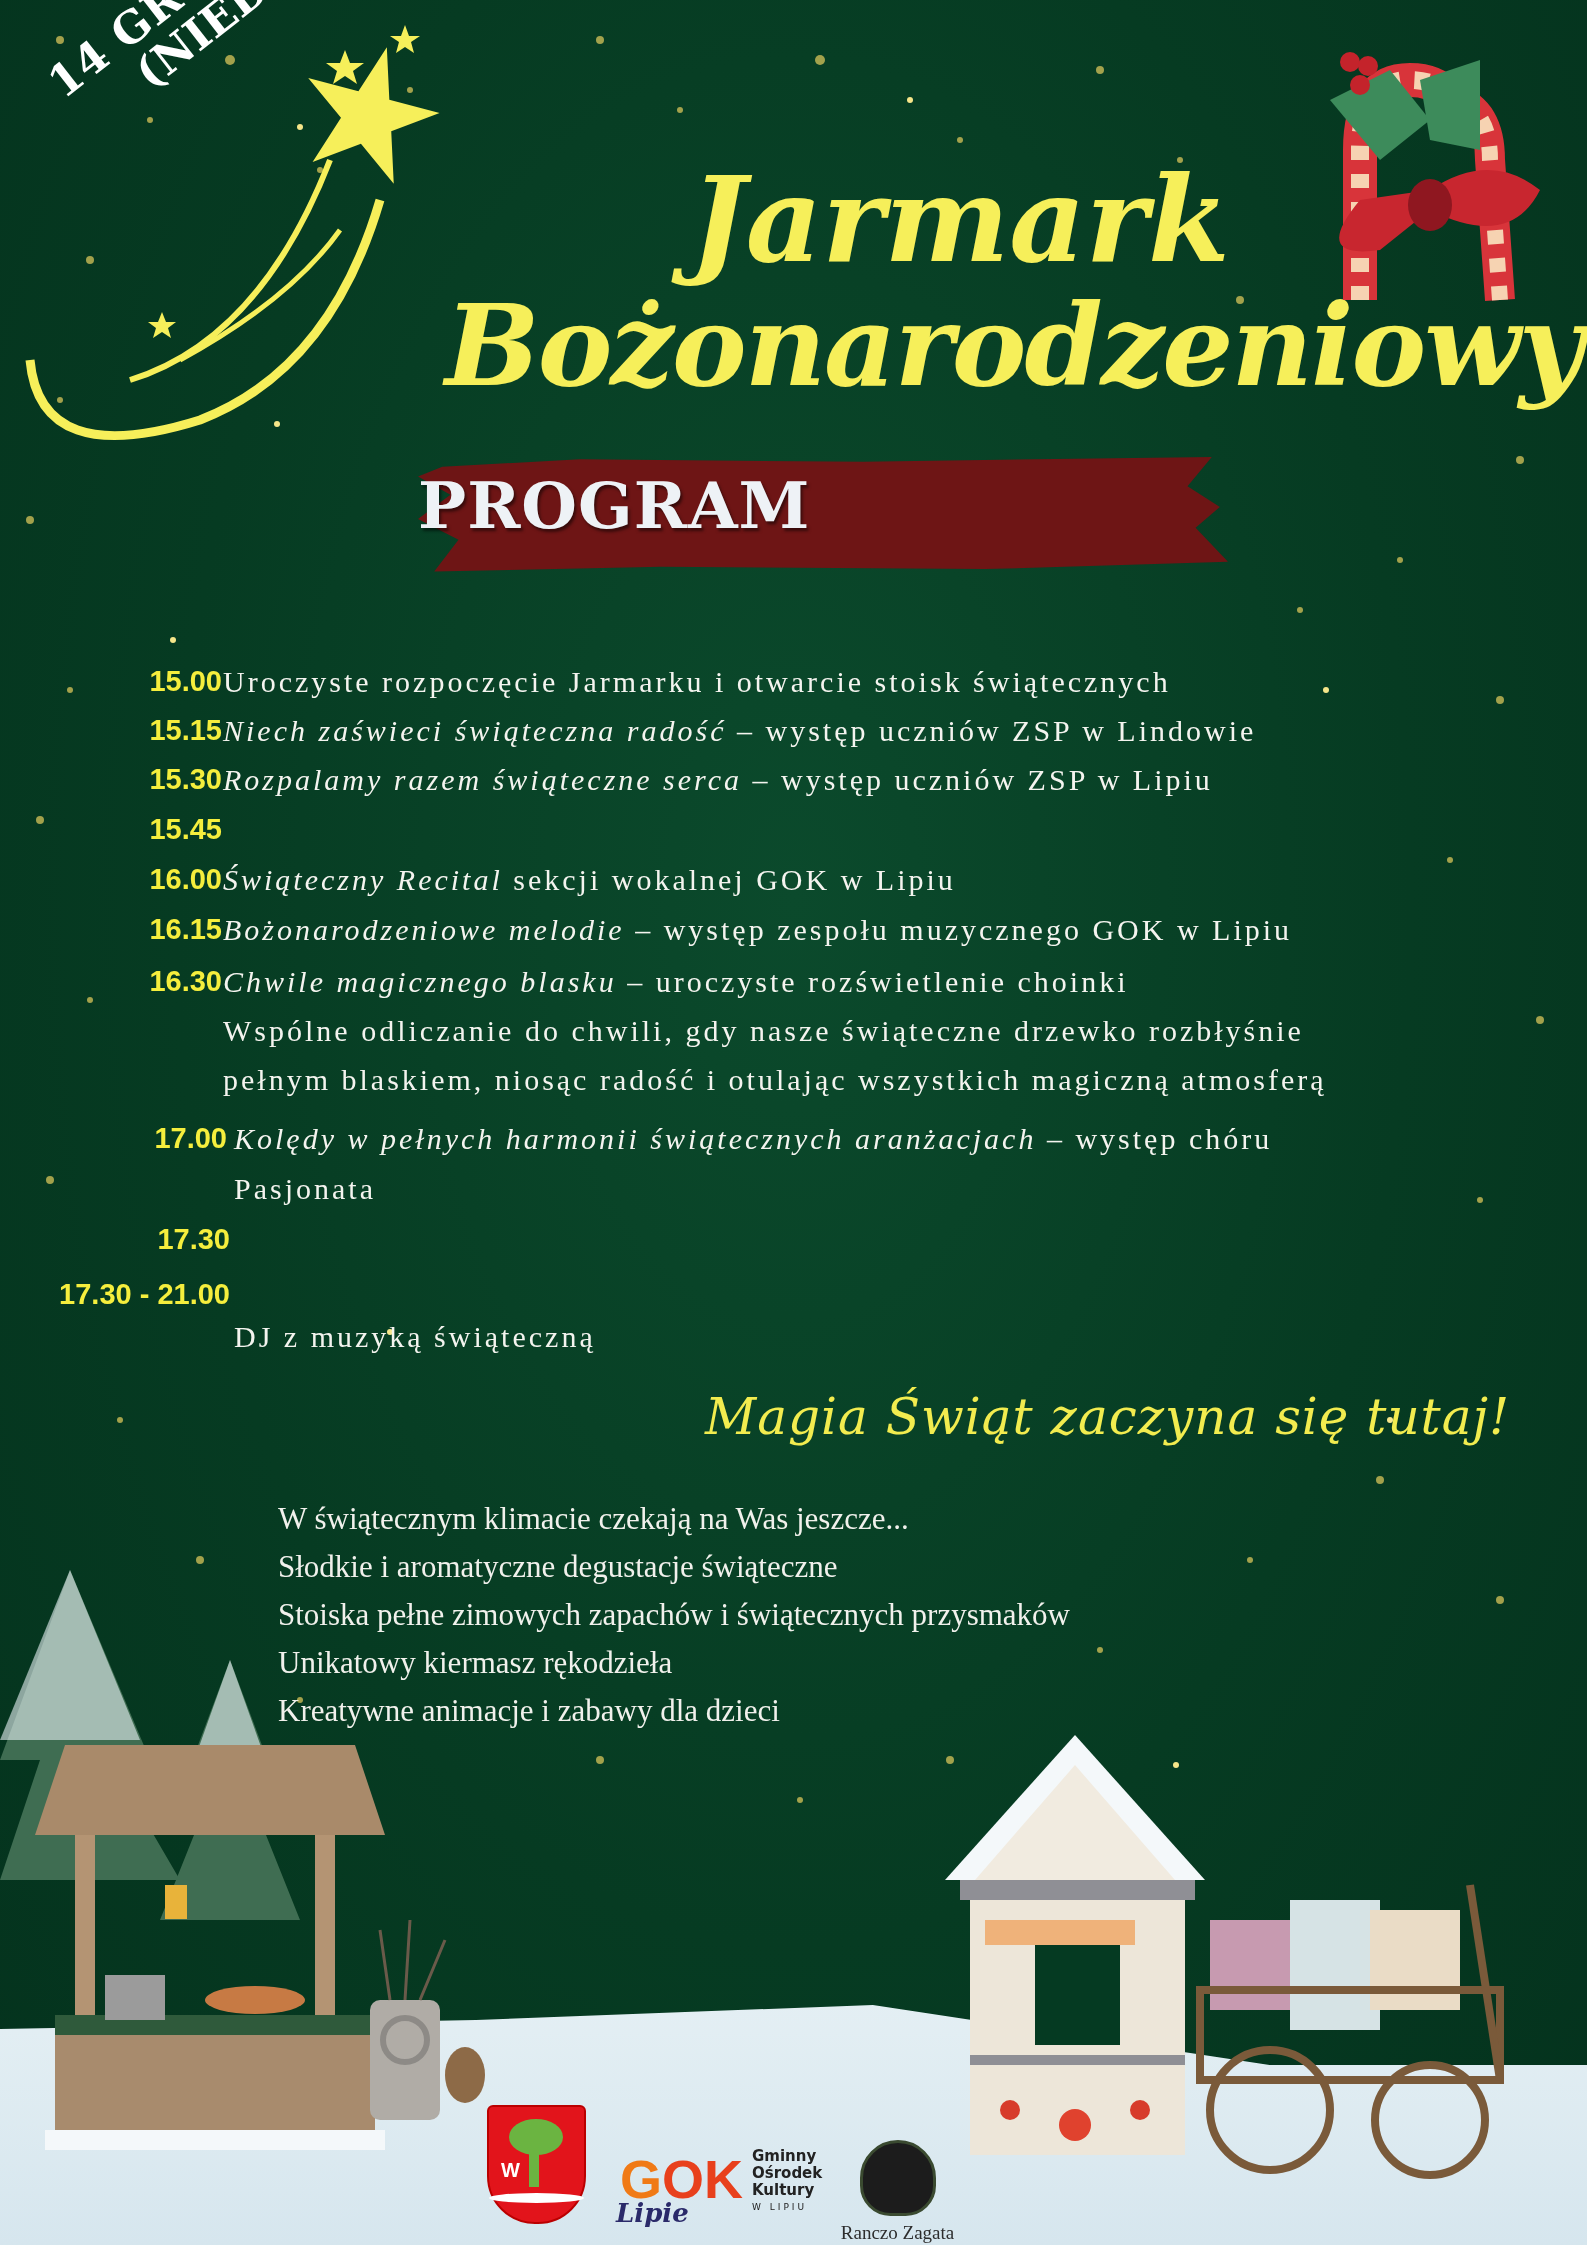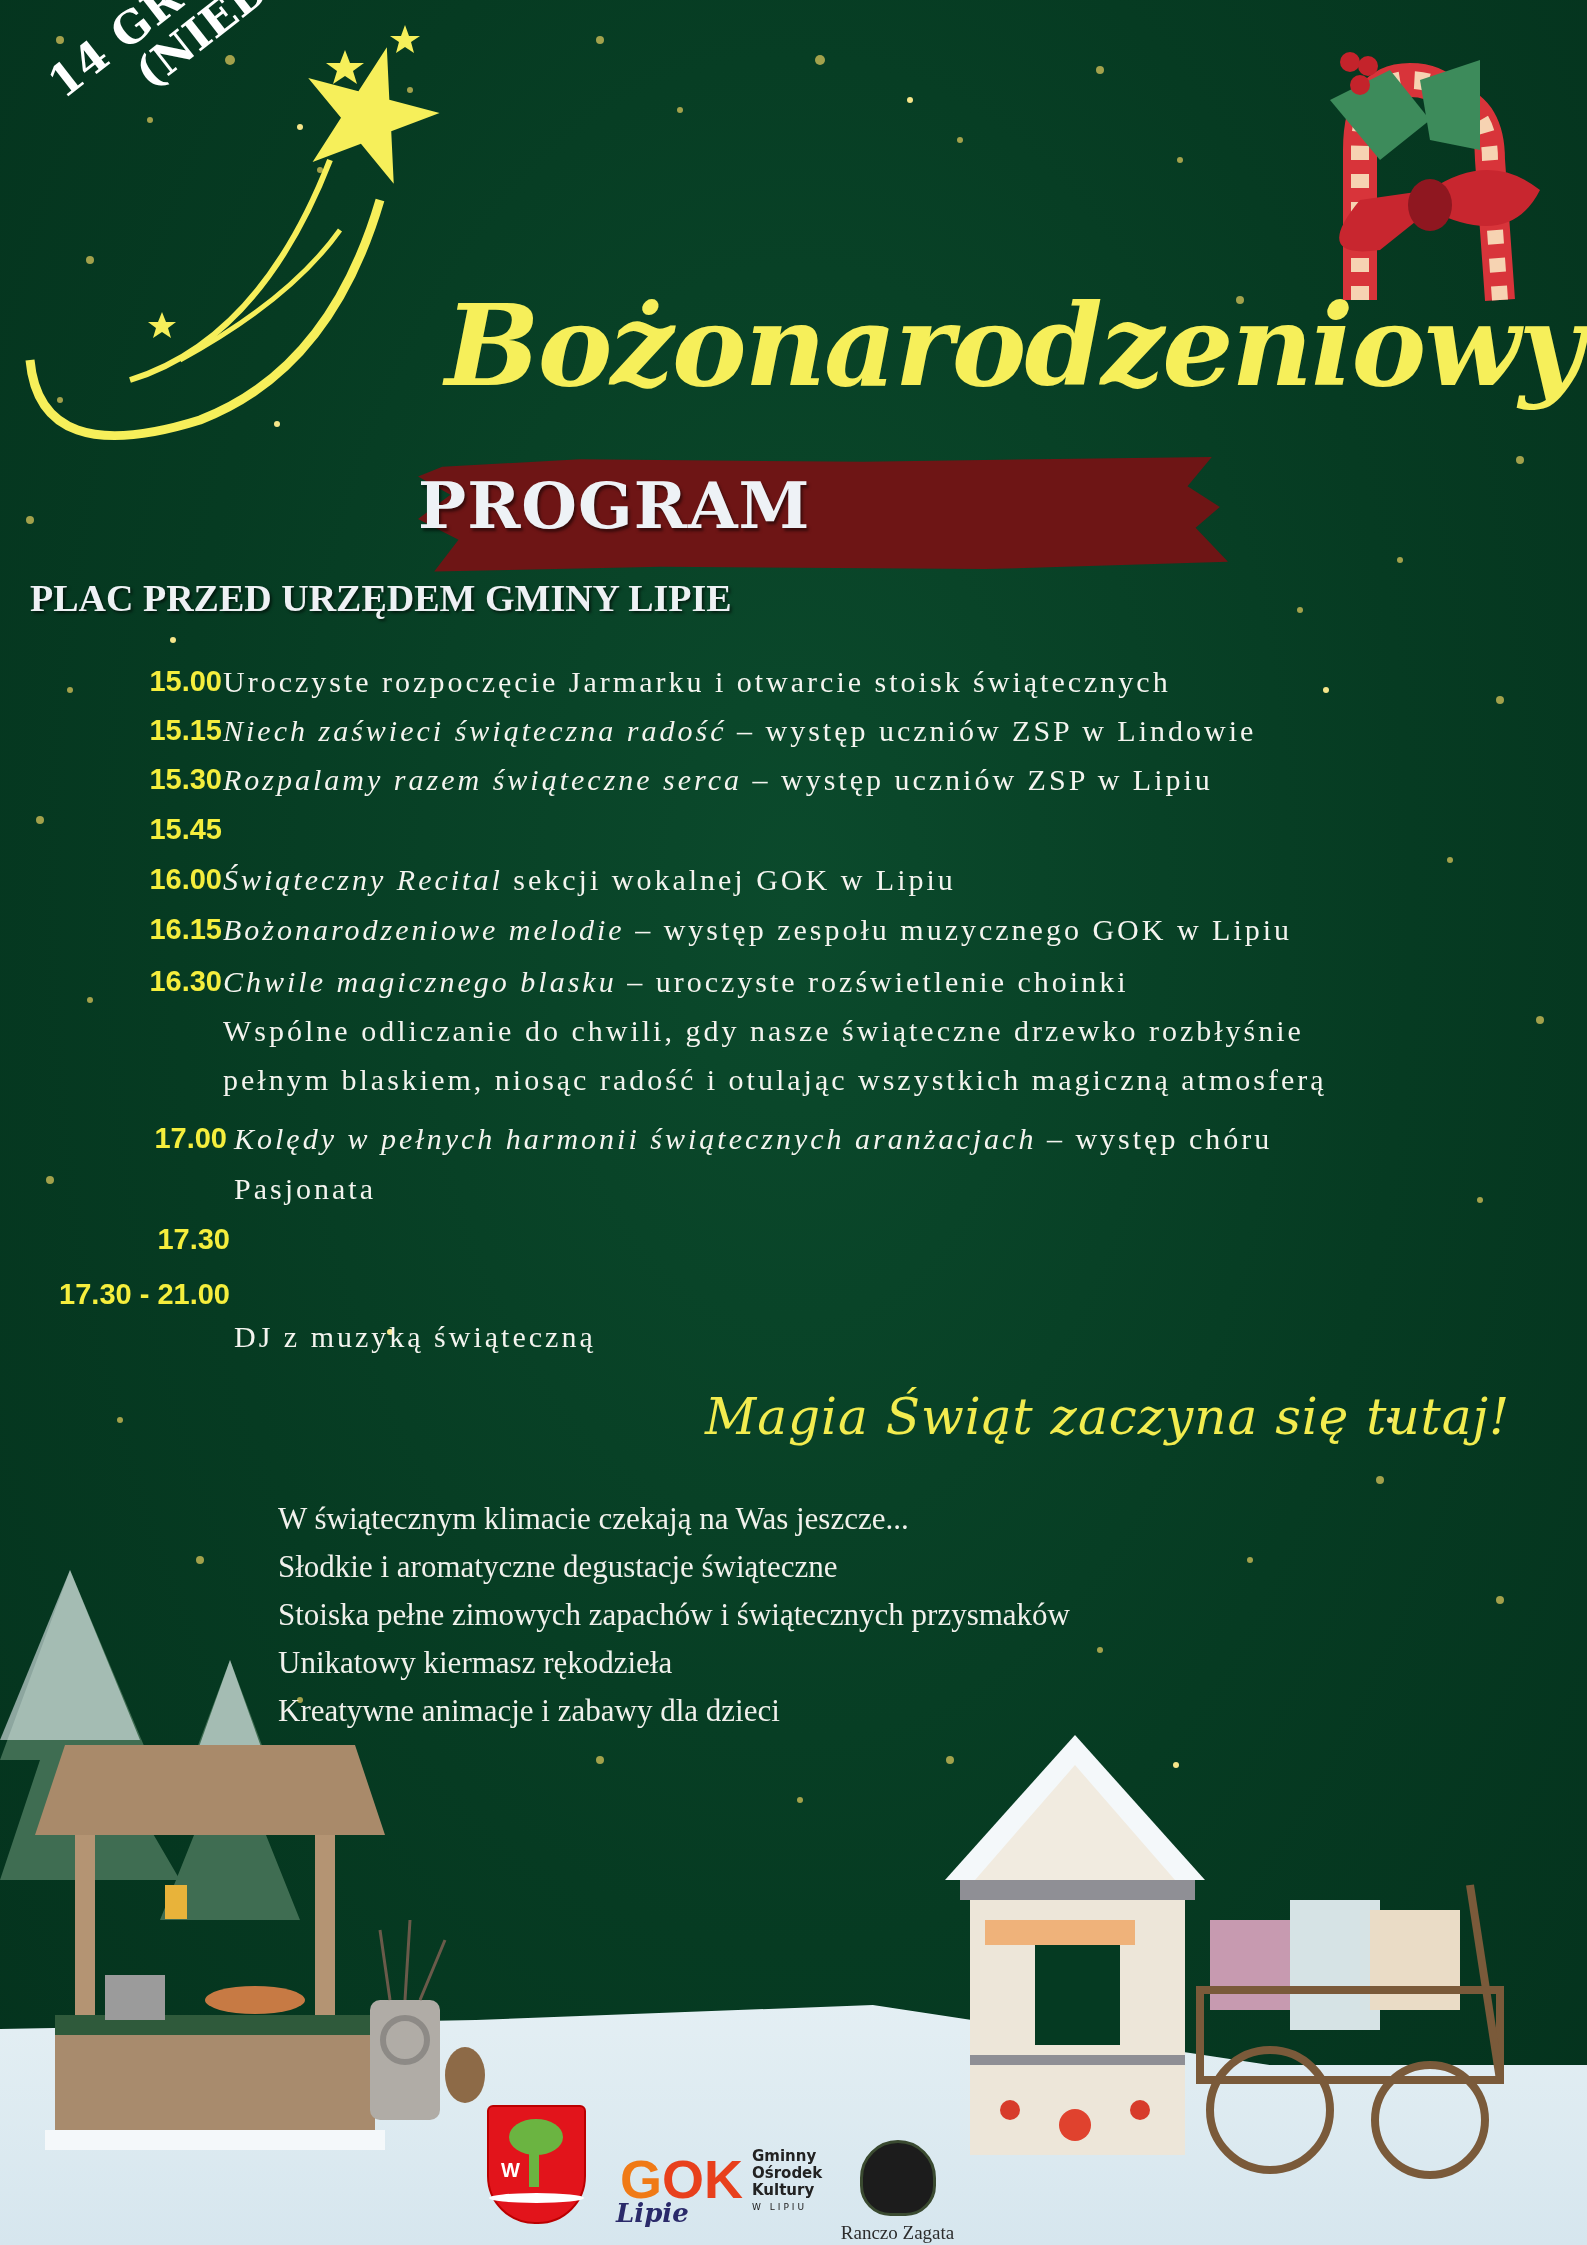--- a/index.html
+++ b/index.html
@@ -110,40 +110,40 @@
     <polygon points="345,50 350,63 364,63 353,71 357,84 345,76 333,84 337,71 326,63 340,63" fill="#f6ef5a"></polygon>
     <polygon points="405,25 409,36 420,36 411,42 414,53 405,47 396,53 399,42 390,36 401,36" fill="#f6ef5a"></polygon>
     <polygon points="162,312 166,322 176,322 168,328 171,338 162,332 153,338 156,328 148,322 158,322" fill="#f6ef5a"></polygon>
   </svg>
 
   <div class="abs date">
     <span class="d1">14 GRUDNIA 2025</span>
     <span class="d2">(NIEDZIELA)</span>
   </div>
 
+  <div class="abs title title1">Jarmark</div>
   <div class="abs title title2">Bożonarodzeniowy</div>
 
   <svg class="abs" style="left:1290px;top:40px" width="270" height="280">
     <path d="M70 260 L70 110 Q70 40 120 40 Q170 40 170 100" stroke="#d8343a" stroke-width="34" fill="none"></path>
     <path d="M70 260 L70 110 Q70 40 120 40 Q170 40 170 100" stroke="#f6d3b2" stroke-width="18" fill="none" stroke-dasharray="14 14"></path>
     <path d="M210 260 L200 120 Q200 70 165 60" stroke="#d8343a" stroke-width="30" fill="none"></path>
     <path d="M210 260 L200 120 Q200 70 165 60" stroke="#f6d3b2" stroke-width="16" fill="none" stroke-dasharray="14 14"></path>
     <path d="M40 60 L100 30 L140 80 L90 120 Z" fill="#3d8b5b"></path>
     <path d="M130 40 L190 20 L190 110 L140 100 Z" fill="#3d8b5b"></path>
     <circle cx="60" cy="22" r="10" fill="#c4232b"></circle>
       <circle cx="78" cy="26" r="10" fill="#c4232b"></circle>
       <circle cx="70" cy="45" r="10" fill="#c4232b"></circle>
     <path d="M70 160 Q20 220 90 210 L140 170 Q220 210 250 150 Q200 110 140 150 Z" fill="#c8262f"></path>
     <ellipse cx="140" cy="165" rx="22" ry="26" fill="#8f1720"></ellipse>
   </svg>
 
   <div class="abs banner"></div>
   <div class="abs program">PROGRAM</div>
 
-  <div class="abs venue">PLAC PRZED URZĘDEM GMINY LIPIE</div>
 
   <div>
     <div class="row" style="top:665px">
       <span class="time">15.00</span>
       <span class="txt"><i></i><span>Uroczyste rozpoczęcie Jarmarku i otwarcie stoisk świątecznych</span></span>
     </div>
     <div class="row" style="top:714px">
       <span class="time">15.15</span>
       <span class="txt"><i>Niech zaświeci świąteczna radość</i><span> – występ uczniów ZSP w Lindowie</span></span>
     </div>

